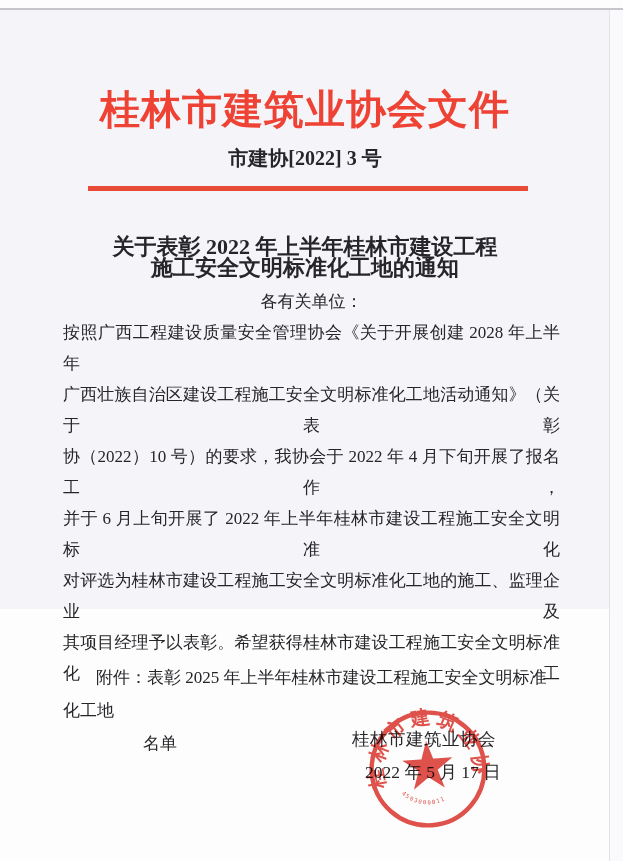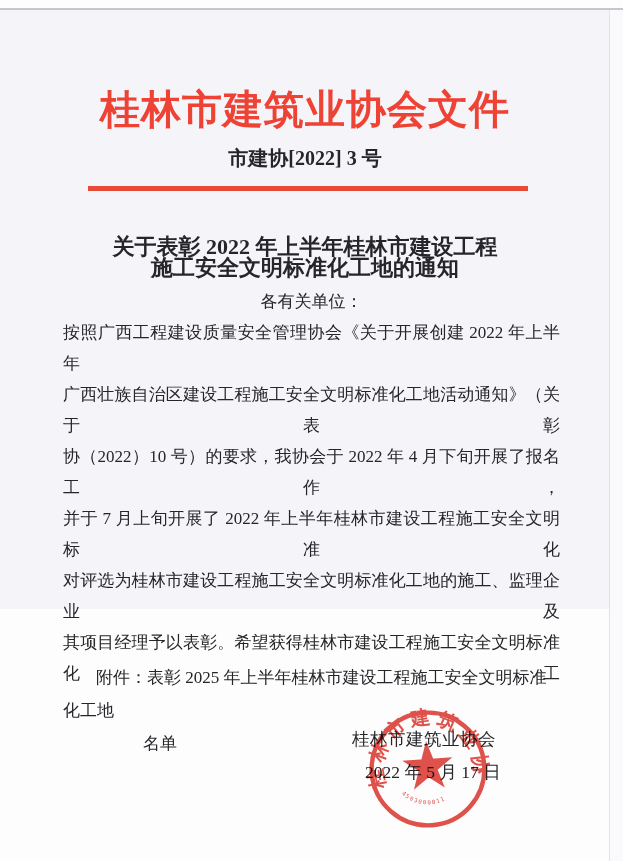--- a/index.html
+++ b/index.html
@@ -103,24 +103,24 @@
   <div class="doc-number">市建协[2022] 3 号</div>
 
   <div class="red-rule"></div>
 
   <div class="doc-title l1">关于表彰 2022 年上半年桂林市建设工程</div>
   <div class="doc-title l2">施工安全文明标准化工地的通知</div>
 
   <div class="salutation">各有关单位：</div>
 
   <div class="body-block" id="body-lines">
-      <div class="body-line fill">按照广西工程建设质量安全管理协会《关于开展创建 2022 年上半年</div>
+      <div class="body-line fill">按照广西工程建设质量安全管理协会《关于开展创建 2028 年上半年</div>
       <div class="body-line fill">广西壮族自治区建设工程施工安全文明标准化工地活动通知》（关于表彰</div>
       <div class="body-line fill">协（2022）10 号）的要求，我协会于 2022 年 4 月下旬开展了报名工作，</div>
-      <div class="body-line fill">并于 7 月上旬开展了 2022 年上半年桂林市建设工程施工安全文明标准化</div>
+      <div class="body-line fill">并于 6 月上旬开展了 2022 年上半年桂林市建设工程施工安全文明标准化</div>
       <div class="body-line fill">对评选为桂林市建设工程施工安全文明标准化工地的施工、监理企业及</div>
       <div class="body-line fill">其项目经理予以表彰。希望获得桂林市建设工程施工安全文明标准化工</div>
     </div>
 
   <div class="attachment">
     <div class="a1">附件：表彰 2025 年上半年桂林市建设工程施工安全文明标准化工地</div>
     <div class="a2">名单</div>
   </div>
 
   <div class="signature-org">桂林市建筑业协会</div>

